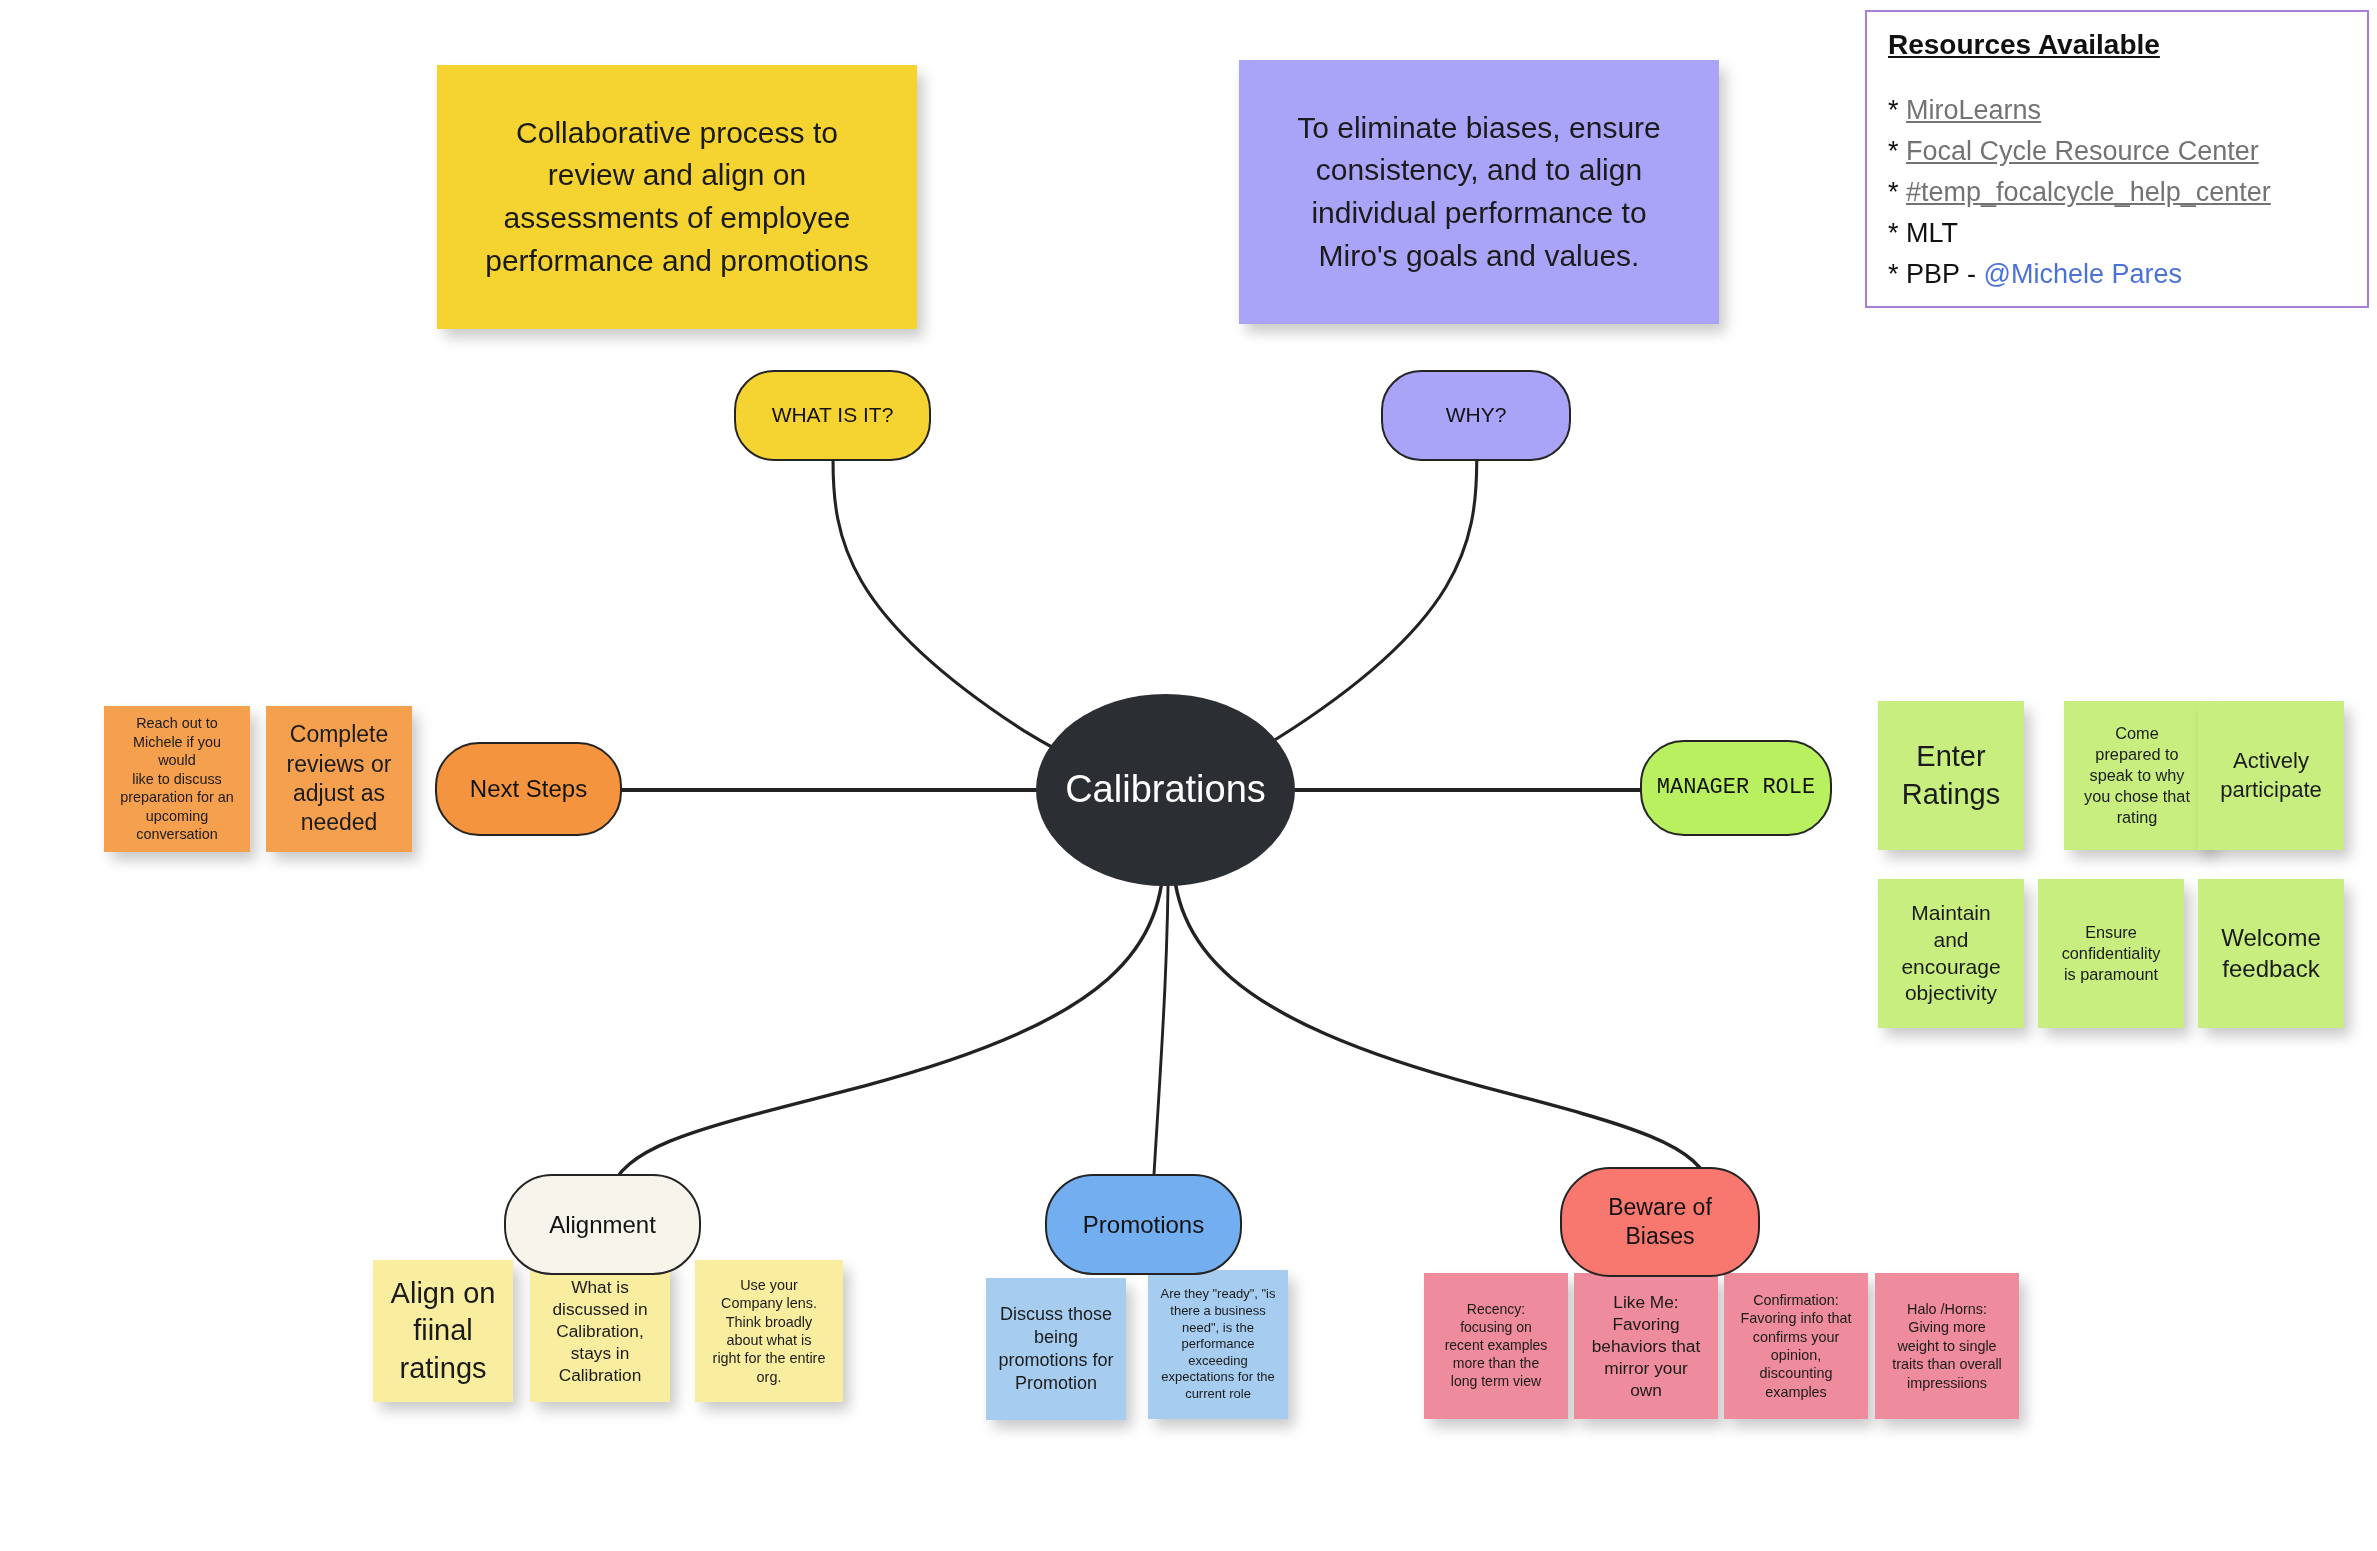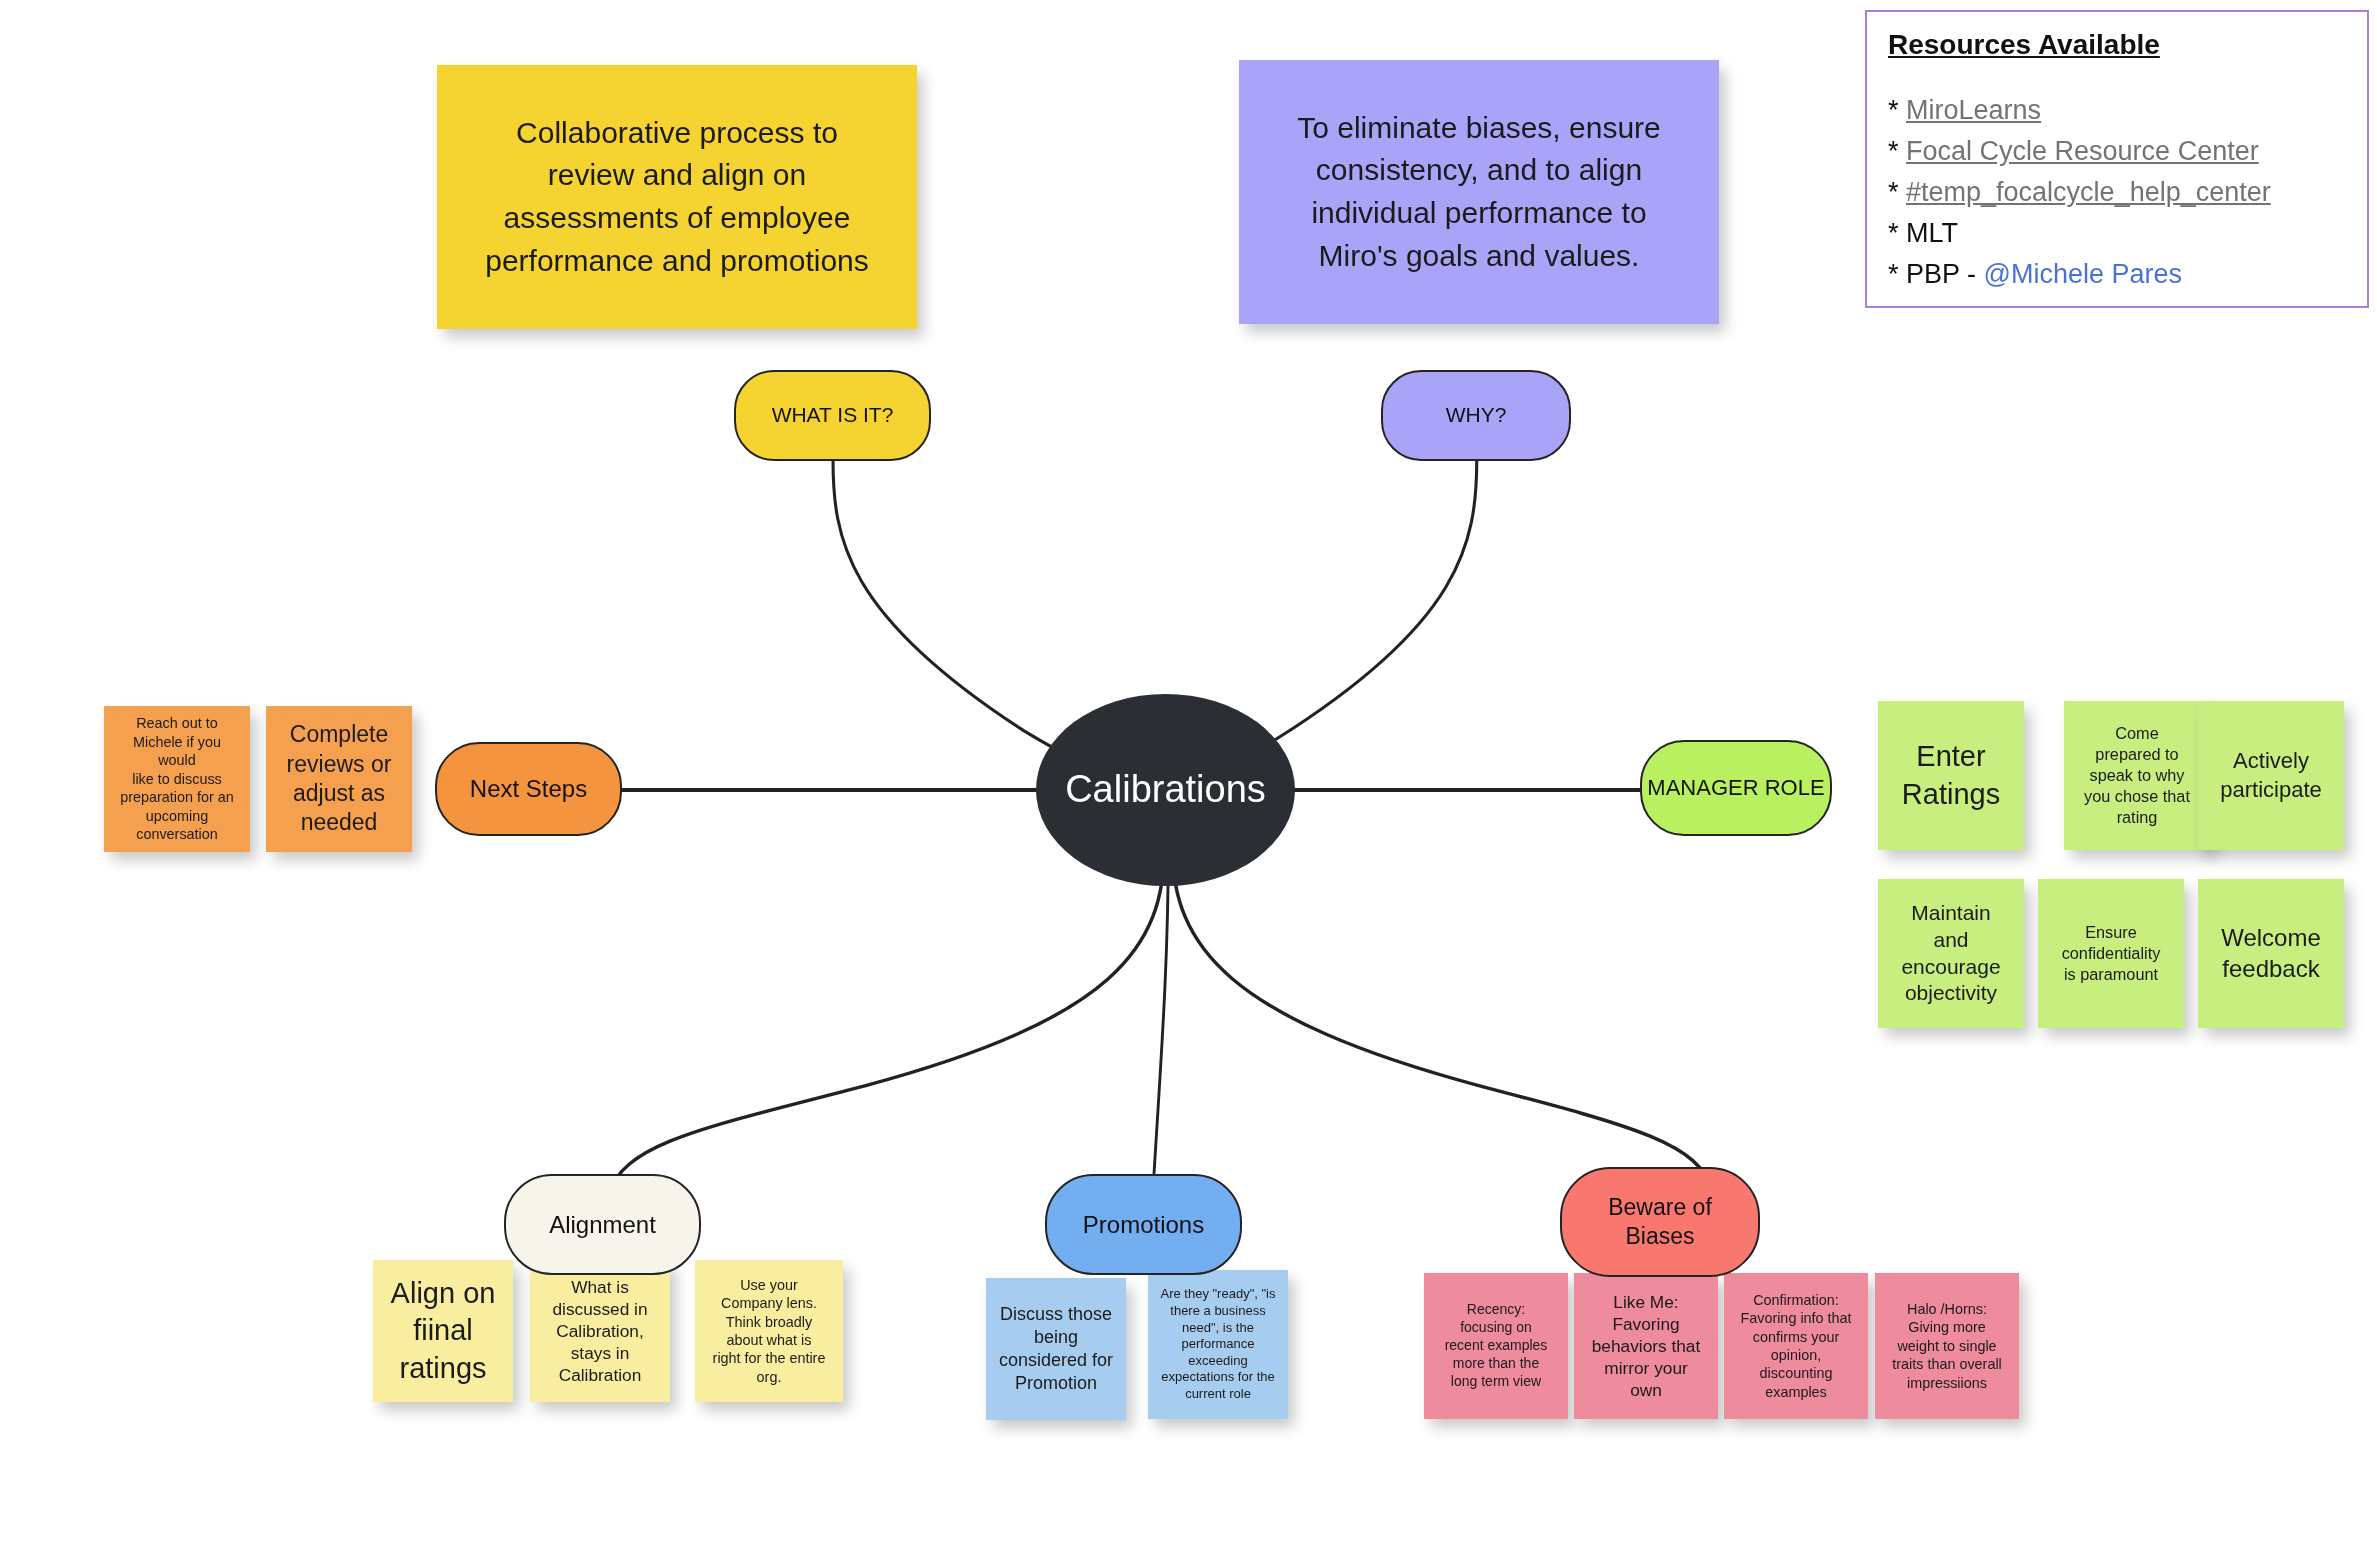--- a/index.html
+++ b/index.html
@@ -158,21 +158,21 @@
   </div>
 
   <div class="node" style="left:1381px; top:370px; width:190px; height:91px; border-radius:40px; background:#a9a4f8; font-size:21px;">
     <span class="txt">WHY?</span>
   </div>
 
   <div class="node" style="left:435px; top:742px; width:187px; height:94px; border-radius:44px; background:#f5943f; font-size:24px;">
     <span class="txt">Next Steps</span>
   </div>
 
-  <div class="node" style="left:1640px; top:740px; width:192px; height:96px; border-radius:44px; background:#b8f060; font-size:22px;">
+  <div class="node" style="left:1640px; top:740px; width:192px; height:96px; border-radius:44px; background:#b8f060; font-size:22px;font-family:Liberation Mono, monospace;">
     <span class="txt">MANAGER ROLE</span>
   </div>
 
   <div class="node" style="left:504px; top:1174px; width:197px; height:101px; border-radius:48px; background:#f7f4ec; font-size:24px;">
     <span class="txt">Alignment</span>
   </div>
 
   <div class="node" style="left:1045px; top:1174px; width:197px; height:101px; border-radius:48px; background:#72aef0; font-size:24px;">
     <span class="txt">Promotions</span>
   </div>
@@ -245,21 +245,21 @@
 Company lens.
 Think broadly
 about what is
 right for the entire
 org.</span>
   </div>
 
   <div class="sticky" style="left:986px; top:1278px; width:140px; height:142px; background:#a6cdf0; font-size:18px;">
     <span class="txt">Discuss those
 being
-considered for
+promotions for
 Promotion</span>
   </div>
   <div class="sticky" style="left:1148px; top:1270px; width:140px; height:149px; background:#a6cdf0; font-size:13px;">
     <span class="txt">Are they "ready", "is
 there a business
 need", is the
 performance
 exceeding
 expectations for the
 current role</span>

